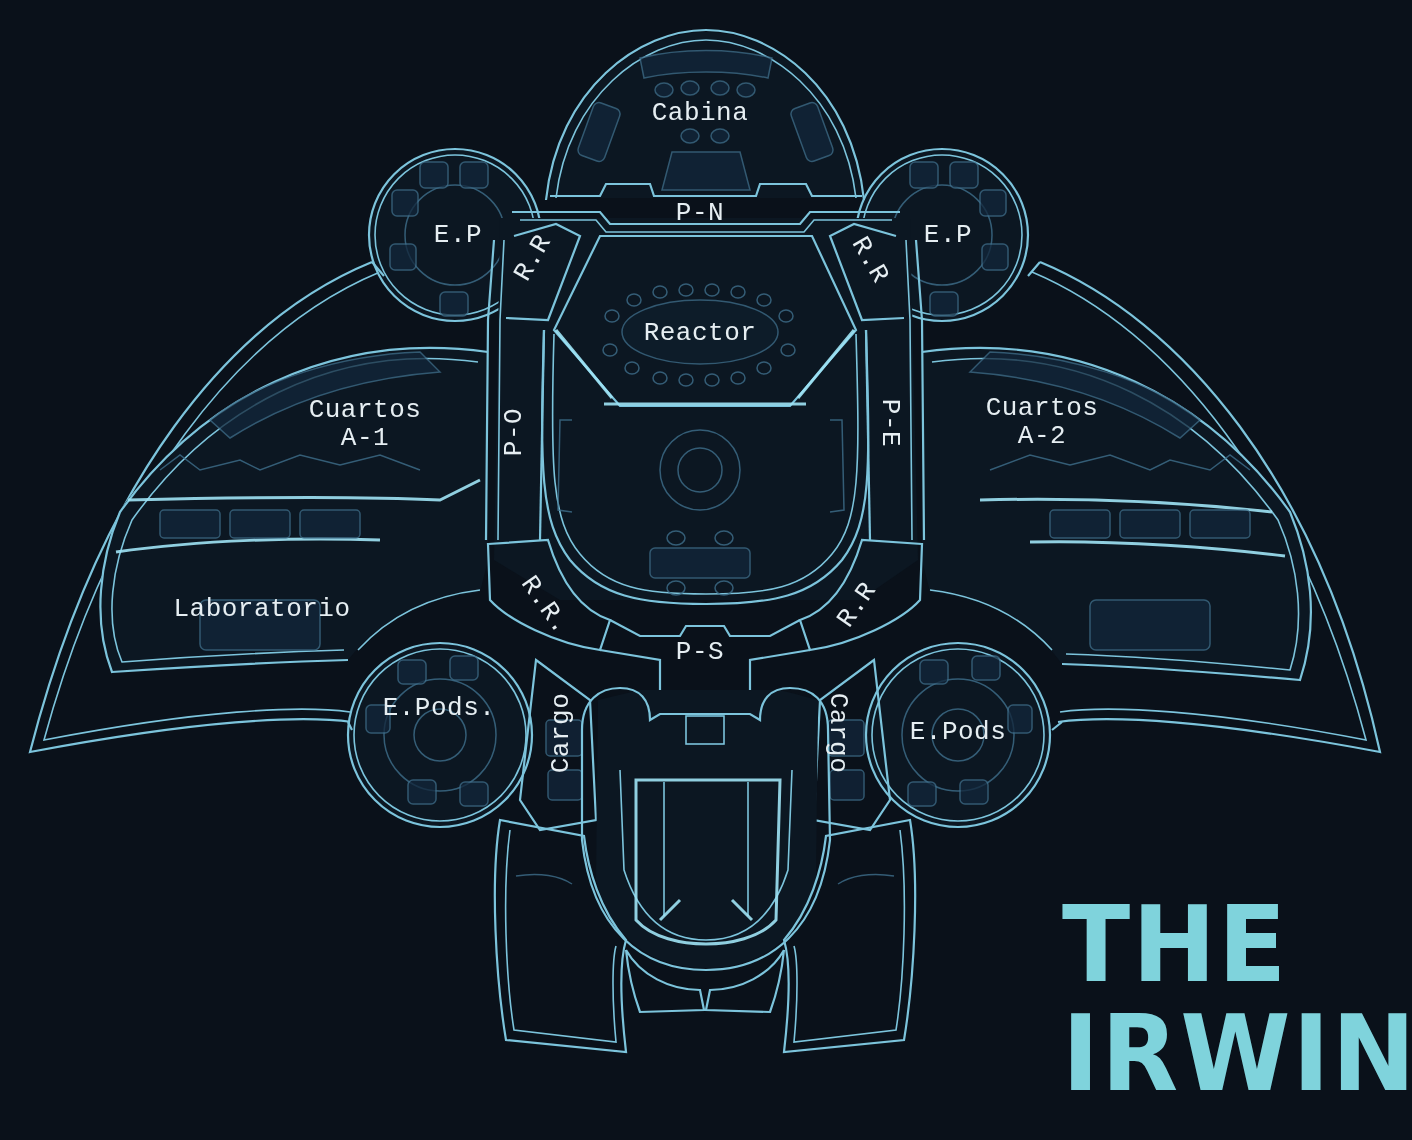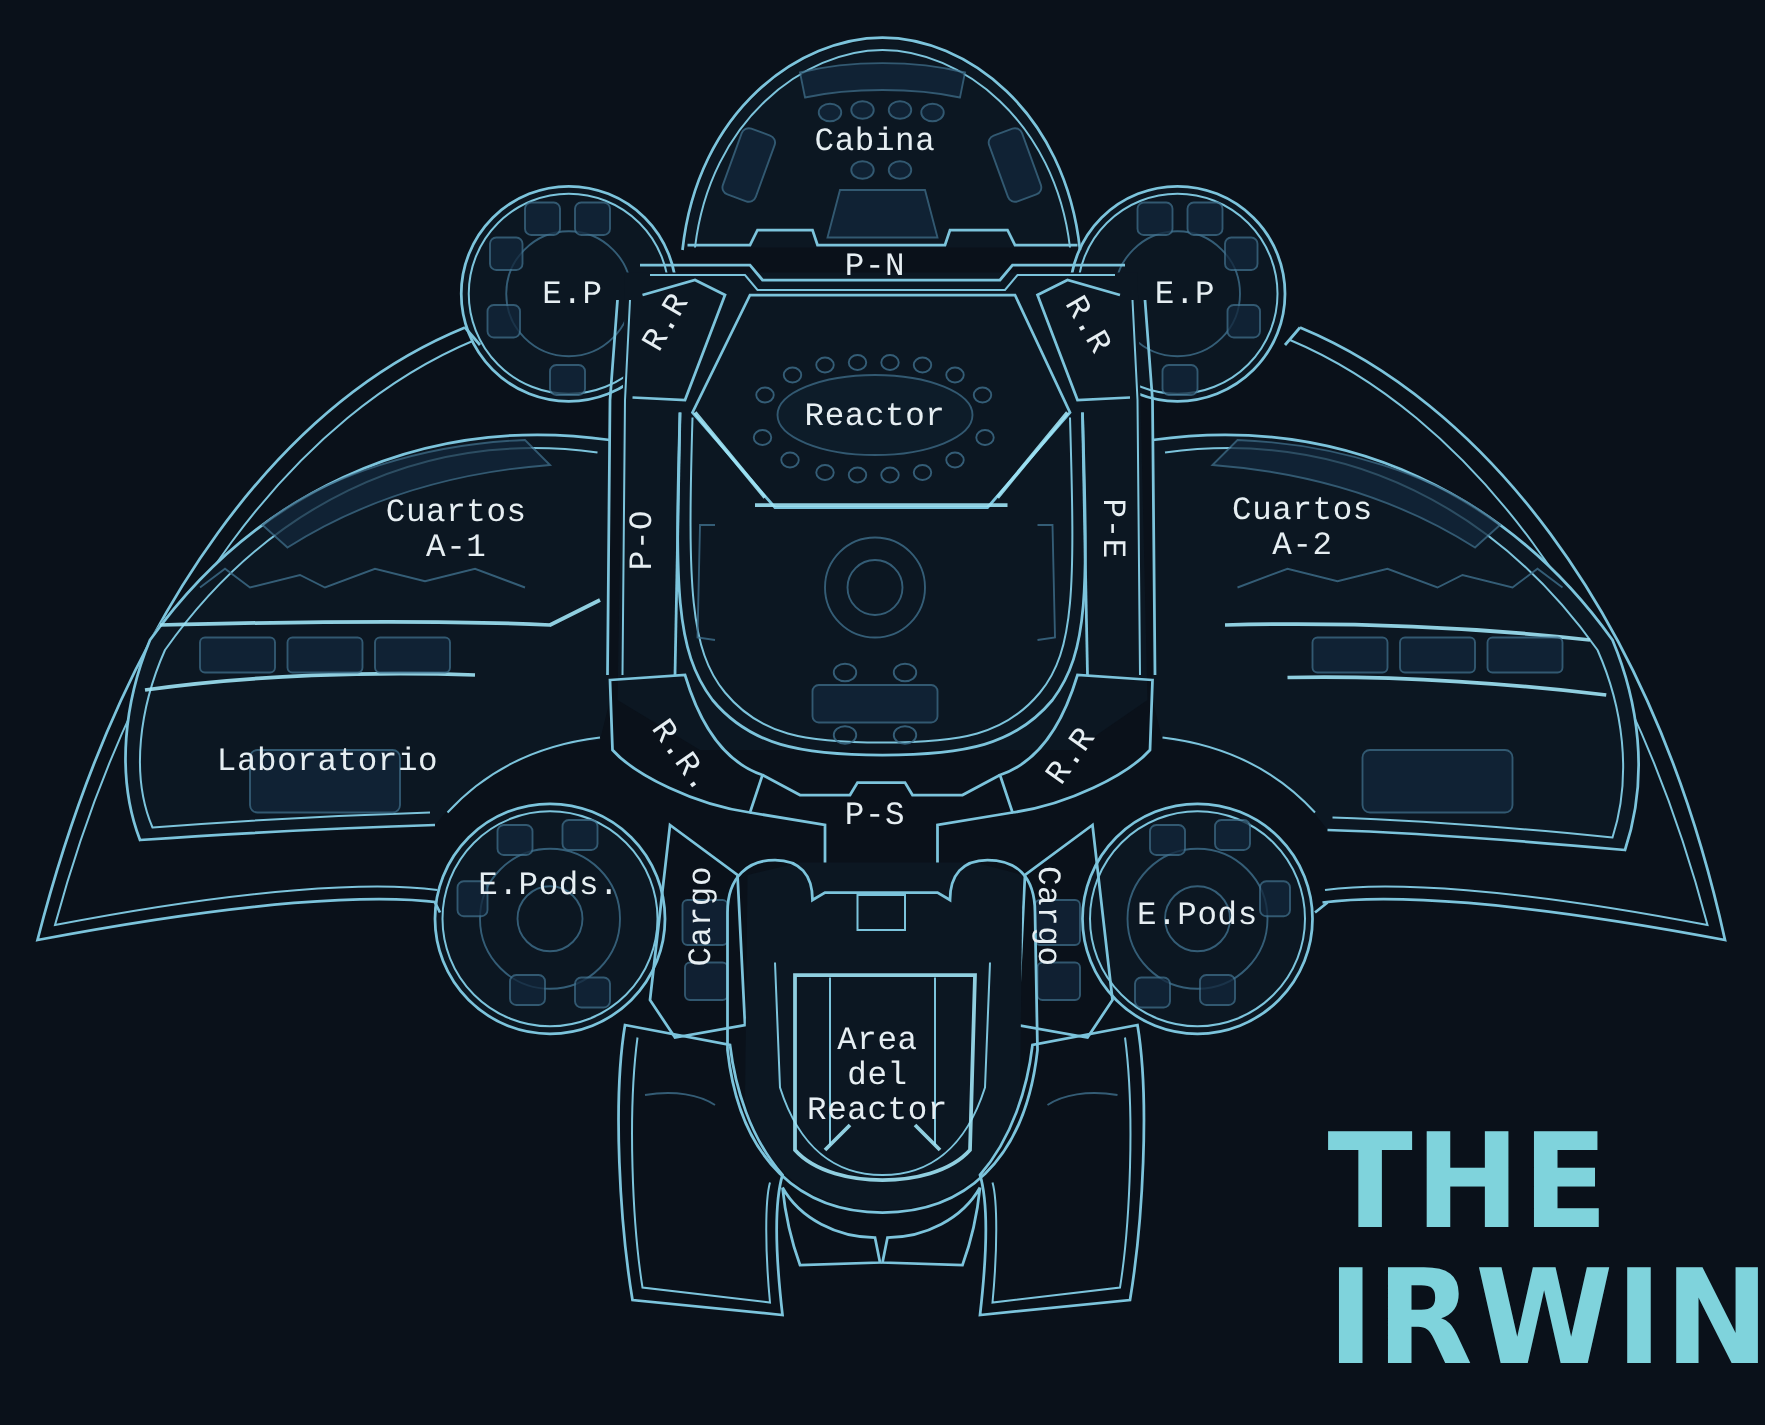--- a/index.html
+++ b/index.html
@@ -260,19 +260,16 @@
   <div class="label" style="left:1042px; top:422px;">Cuartos
 A-2</div>
   <div class="label" style="left:262px; top:565px;margin-top:44px;">Laboratorio</div>
   <div class="label" style="left:545px; top:605px; transform:translate(-50%,-50%) rotate(55deg);">R.R.</div>
   <div class="label" style="left:857px; top:605px; transform:translate(-50%,-50%) rotate(-55deg);">R.R</div>
   <div class="label" style="left:700px; top:652px;">P-S</div>
   <div class="label" style="left:439px; top:708px;">E.Pods.</div>
   <div class="label" style="left:958px; top:732px;">E.Pods</div>
   <div class="label" style="left:561px; top:733px; transform:translate(-50%,-50%) rotate(-90deg);">Cargo</div>
   <div class="label" style="left:838px; top:733px; transform:translate(-50%,-50%) rotate(90deg);">Cargo</div>
-  <div class="label" style="left:702px; top:860px;">Area
-del
-Reactor</div>
 
   <div class="title" style="left:1062px; top:893px;">THE</div>
   <div class="title" style="left:1062px; top:1002px;">IRWING</div>
 </div>
 
 </body></html>

